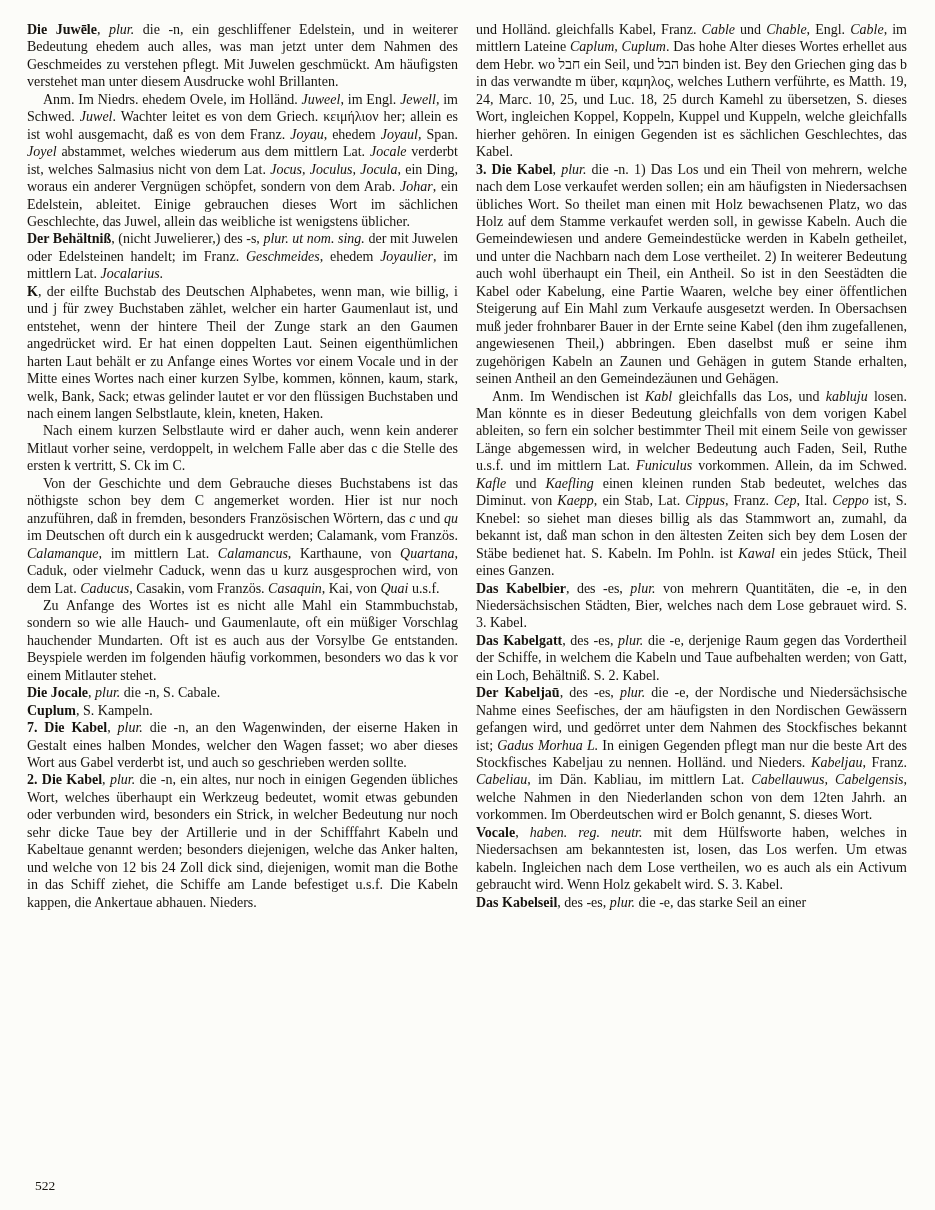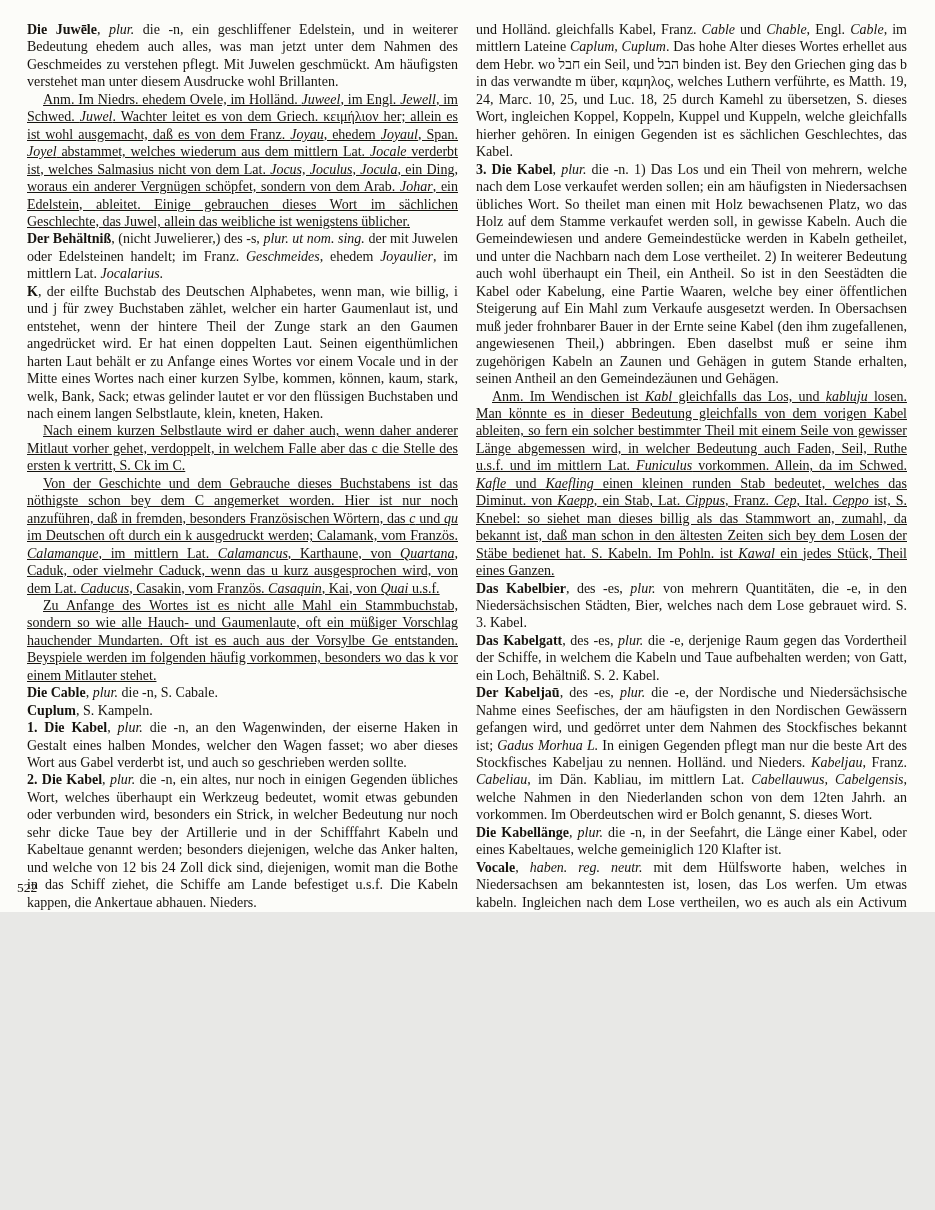--- a/index.html
+++ b/index.html
@@ -1,68 +1,67 @@
 <!DOCTYPE html>
 <html lang="de"><head>
 <meta charset="utf-8">
 <style>
   * { margin: 0; padding: 0; box-sizing: border-box; }
   html, body { width: 935px; background: #e8e8e6; }
   body { font-family: "Liberation Serif", "DejaVu Serif", serif; }
   .page {
-    width: 935px; height: 912px;
+    width: 935px; height: 1210px;
     padding: 21px 27px 0 27px;
     background: #fcfcf9;
     color: #16130f;
     position: relative;
     overflow: hidden;
   }
   .cols { display: flex; gap: 18px; }
   .col { width: 431px; flex: 0 0 431px; }
   p.par {
     font-size: 14px;
     line-height: 17.45px;
     text-align: justify;
     hyphens: auto; -webkit-hyphens: auto;
   }
-  p.par.indent { text-indent: 16px; text-decoration: underline; }
+  p.par.indent { text-indent: 16px; }
   p.par b.hw { font-weight: bold; }
   p.par i { font-style: italic; }
   .pageno {
     position: absolute;
-    left: 17px;
+    left: 35px;
     bottom: 16px;
     font-size: 13.5px;
     color: #16130f;
   }
 </style>
 </head>
 <body>
 
 <div class="page" style="background: rgb(252, 252, 249); color: rgb(22, 19, 15);">
   <div class="cols">
     <div class="col">
         <p class="par"><b class="hw">Die Juwēle</b>, <i>plur.</i> die -n, ein geschliffener Edelstein, und in weiterer Bedeutung ehedem auch alles, was man jetzt unter dem Nahmen des Geschmeides zu verstehen pflegt. Mit Juwelen geschmückt. Am häufigsten verstehet man unter diesem Ausdrucke wohl Brillanten.</p>
         <p class="par indent">Anm. Im Niedrs. ehedem Ovele, im Holländ. <i>Juweel</i>, im Engl. <i>Jewell</i>, im Schwed. <i>Juwel</i>. Wachter leitet es von dem Griech. κειμήλιον her; allein es ist wohl ausgemacht, daß es von dem Franz. <i>Joyau</i>, ehedem <i>Joyaul</i>, Span. <i>Joyel</i> abstammet, welches wiederum aus dem mittlern Lat. <i>Jocale</i> verderbt ist, welches Salmasius nicht von dem Lat. <i>Jocus, Joculus, Jocula</i>, ein Ding, woraus ein anderer Vergnügen schöpfet, sondern von dem Arab. <i>Johar</i>, ein Edelstein, ableitet. Einige gebrauchen dieses Wort im sächlichen Geschlechte, das Juwel, allein das weibliche ist wenigstens üblicher.</p>
         <p class="par"><b class="hw">Der Behältniß</b>, (nicht Juwelierer,) des -s, <i>plur. ut nom. sing.</i> der mit Juwelen oder Edelsteinen handelt; im Franz. <i>Geschmeides</i>, ehedem <i>Joyaulier</i>, im mittlern Lat. <i>Jocalarius</i>.</p>
         <p class="par"><b class="hw">K</b>, der eilfte Buchstab des Deutschen Alphabetes, wenn man, wie billig, i und j für zwey Buchstaben zählet, welcher ein harter Gaumenlaut ist, und entstehet, wenn der hintere Theil der Zunge stark an den Gaumen angedrücket wird. Er hat einen doppelten Laut. Seinen eigenthümlichen harten Laut behält er zu Anfange eines Wortes vor einem Vocale und in der Mitte eines Wortes nach einer kurzen Sylbe, kommen, können, kaum, stark, welk, Bank, Sack; etwas gelinder lautet er vor den flüssigen Buchstaben und nach einem langen Selbstlaute, klein, kneten, Haken.</p>
-        <p class="par indent">Nach einem kurzen Selbstlaute wird er daher auch, wenn daher anderer Mitlaut vorher gehet, verdoppelt, in welchem Falle aber das c die Stelle des ersten k vertritt, S. Ck im C.</p>
+        <p class="par indent">Nach einem kurzen Selbstlaute wird er daher auch, wenn kein anderer Mitlaut vorher seine, verdoppelt, in welchem Falle aber das c die Stelle des ersten k vertritt, S. Ck im C.</p>
         <p class="par indent">Von der Geschichte und dem Gebrauche dieses Buchstabens ist das nöthigste schon bey dem C angemerket worden. Hier ist nur noch anzuführen, daß in fremden, besonders Französischen Wörtern, das <i>c</i> und <i>qu</i> im Deutschen oft durch ein k ausgedruckt werden; Calamank, vom Französ. <i>Calamanque</i>, im mittlern Lat. <i>Calamancus</i>, Karthaune, von <i>Quartana</i>, Caduk, oder vielmehr Caduck, wenn das u kurz ausgesprochen wird, von dem Lat. <i>Caducus</i>, Casakin, vom Französ. <i>Casaquin</i>, Kai, von <i>Quai</i> u.s.f.</p>
         <p class="par indent">Zu Anfange des Wortes ist es nicht alle Mahl ein Stammbuchstab, sondern so wie alle Hauch- und Gaumenlaute, oft ein müßiger Vorschlag hauchender Mundarten. Oft ist es auch aus der Vorsylbe Ge entstanden. Beyspiele werden im folgenden häufig vorkommen, besonders wo das k vor einem Mitlauter stehet.</p>
-        <p class="par"><b class="hw">Die Cable</b>, <i>plur.</i> die -n, S. Cabale.</p>
+        <p class="par"><b class="hw">Die Jocale</b>, <i>plur.</i> die -n, S. Cabale.</p>
         <p class="par"><b class="hw">Cuplum</b>, S. Kampeln.</p>
-        <p class="par"><b class="hw">1. Die Kabel</b>, <i>plur.</i> die -n, an den Wagenwinden, der eiserne Haken in Gestalt eines halben Mondes, welcher den Wagen fasset; wo aber dieses Wort aus Gabel verderbt ist, und auch so geschrieben werden sollte.</p>
+        <p class="par"><b class="hw">7. Die Kabel</b>, <i>plur.</i> die -n, an den Wagenwinden, der eiserne Haken in Gestalt eines halben Mondes, welcher den Wagen fasset; wo aber dieses Wort aus Gabel verderbt ist, und auch so geschrieben werden sollte.</p>
         <p class="par"><b class="hw">2. Die Kabel</b>, <i>plur.</i> die -n, ein altes, nur noch in einigen Gegenden übliches Wort, welches überhaupt ein Werkzeug bedeutet, womit etwas gebunden oder verbunden wird, besonders ein Strick, in welcher Bedeutung nur noch sehr dicke Taue bey der Artillerie und in der Schifffahrt Kabeln und Kabeltaue genannt werden; besonders diejenigen, welche das Anker halten, und welche von 12 bis 24 Zoll dick sind, diejenigen, womit man die Bothe in das Schiff ziehet, die Schiffe am Lande befestiget u.s.f. Die Kabeln kappen, die Ankertaue abhauen. Nieders.</p>
       </div>
     <div class="col">
         <p class="par">und Holländ. gleichfalls Kabel, Franz. <i>Cable</i> und <i>Chable</i>, Engl. <i>Cable</i>, im mittlern Lateine <i>Caplum, Cuplum</i>. Das hohe Alter dieses Wortes erhellet aus dem Hebr. wo חבל ein Seil, und הבל binden ist. Bey den Griechen ging das b in das verwandte m über, καμηλος, welches Luthern verführte, es Matth. 19, 24, Marc. 10, 25, und Luc. 18, 25 durch Kamehl zu übersetzen, S. dieses Wort, ingleichen Koppel, Koppeln, Kuppel und Kuppeln, welche gleichfalls hierher gehören. In einigen Gegenden ist es sächlichen Geschlechtes, das Kabel.</p>
         <p class="par"><b class="hw">3. Die Kabel</b>, <i>plur.</i> die -n. 1) Das Los und ein Theil von mehrern, welche nach dem Lose verkaufet werden sollen; ein am häufigsten in Niedersachsen übliches Wort. So theilet man einen mit Holz bewachsenen Platz, wo das Holz auf dem Stamme verkaufet werden soll, in gewisse Kabeln. Auch die Gemeindewiesen und andere Gemeindestücke werden in Kabeln getheilet, und unter die Nachbarn nach dem Lose vertheilet. 2) In weiterer Bedeutung auch wohl überhaupt ein Theil, ein Antheil. So ist in den Seestädten die Kabel oder Kabelung, eine Partie Waaren, welche bey einer öffentlichen Steigerung auf Ein Mahl zum Verkaufe ausgesetzt werden. In Obersachsen muß jeder frohnbarer Bauer in der Ernte seine Kabel (den ihm zugefallenen, angewiesenen Theil,) abbringen. Eben daselbst muß er seine ihm zugehörigen Kabeln an Zaunen und Gehägen in gutem Stande erhalten, seinen Antheil an den Gemeindezäunen und Gehägen.</p>
         <p class="par indent">Anm. Im Wendischen ist <i>Kabl</i> gleichfalls das Los, und <i>kabluju</i> losen. Man könnte es in dieser Bedeutung gleichfalls von dem vorigen Kabel ableiten, so fern ein solcher bestimmter Theil mit einem Seile von gewisser Länge abgemessen wird, in welcher Bedeutung auch Faden, Seil, Ruthe u.s.f. und im mittlern Lat. <i>Funiculus</i> vorkommen. Allein, da im Schwed. <i>Kafle</i> und <i>Kaefling</i> einen kleinen runden Stab bedeutet, welches das Diminut. von <i>Kaepp</i>, ein Stab, Lat. <i>Cippus</i>, Franz. <i>Cep</i>, Ital. <i>Ceppo</i> ist, S. Knebel: so siehet man dieses billig als das Stammwort an, zumahl, da bekannt ist, daß man schon in den ältesten Zeiten sich bey dem Losen der Stäbe bedienet hat. S. Kabeln. Im Pohln. ist <i>Kawal</i> ein jedes Stück, Theil eines Ganzen.</p>
         <p class="par"><b class="hw">Das Kabelbier</b>, des -es, <i>plur.</i> von mehrern Quantitäten, die -e, in den Niedersächsischen Städten, Bier, welches nach dem Lose gebrauet wird. S. 3. Kabel.</p>
         <p class="par"><b class="hw">Das Kabelgatt</b>, des -es, <i>plur.</i> die -e, derjenige Raum gegen das Vordertheil der Schiffe, in welchem die Kabeln und Taue aufbehalten werden; von Gatt, ein Loch, Behältniß. S. 2. Kabel.</p>
         <p class="par"><b class="hw">Der Kabeljaū</b>, des -es, <i>plur.</i> die -e, der Nordische und Niedersächsische Nahme eines Seefisches, der am häufigsten in den Nordischen Gewässern gefangen wird, und gedörret unter dem Nahmen des Stockfisches bekannt ist; <i>Gadus Morhua L.</i> In einigen Gegenden pflegt man nur die beste Art des Stockfisches Kabeljau zu nennen. Holländ. und Nieders. <i>Kabeljau</i>, Franz. <i>Cabeliau</i>, im Dän. Kabliau, im mittlern Lat. <i>Cabellauwus, Cabelgensis</i>, welche Nahmen in den Niederlanden schon von dem 12ten Jahrh. an vorkommen. Im Oberdeutschen wird er Bolch genannt, S. dieses Wort.</p>
-        <p class="par"><b class="hw">Die Kabellänge</b>, <i>plur.</i> die -n, in der Seefahrt, die Länge einer Kabel, oder eines Kabeltaues, welche gemeiniglich 120 Klafter ist.</p>
         <p class="par"><b class="hw">Vocale</b>, <i>haben. reg. neutr.</i> mit dem Hülfsworte haben, welches in Niedersachsen am bekanntesten ist, losen, das Los werfen. Um etwas kabeln. Ingleichen nach dem Lose vertheilen, wo es auch als ein Activum gebraucht wird. Wenn Holz gekabelt wird. S. 3. Kabel.</p>
         <p class="par"><b class="hw">Das Kabelseil</b>, des -es, <i>plur.</i> die -e, das starke Seil an einer</p>
       </div>
   </div>
   <div class="pageno">522</div>
 </div>
 
 </body></html>

